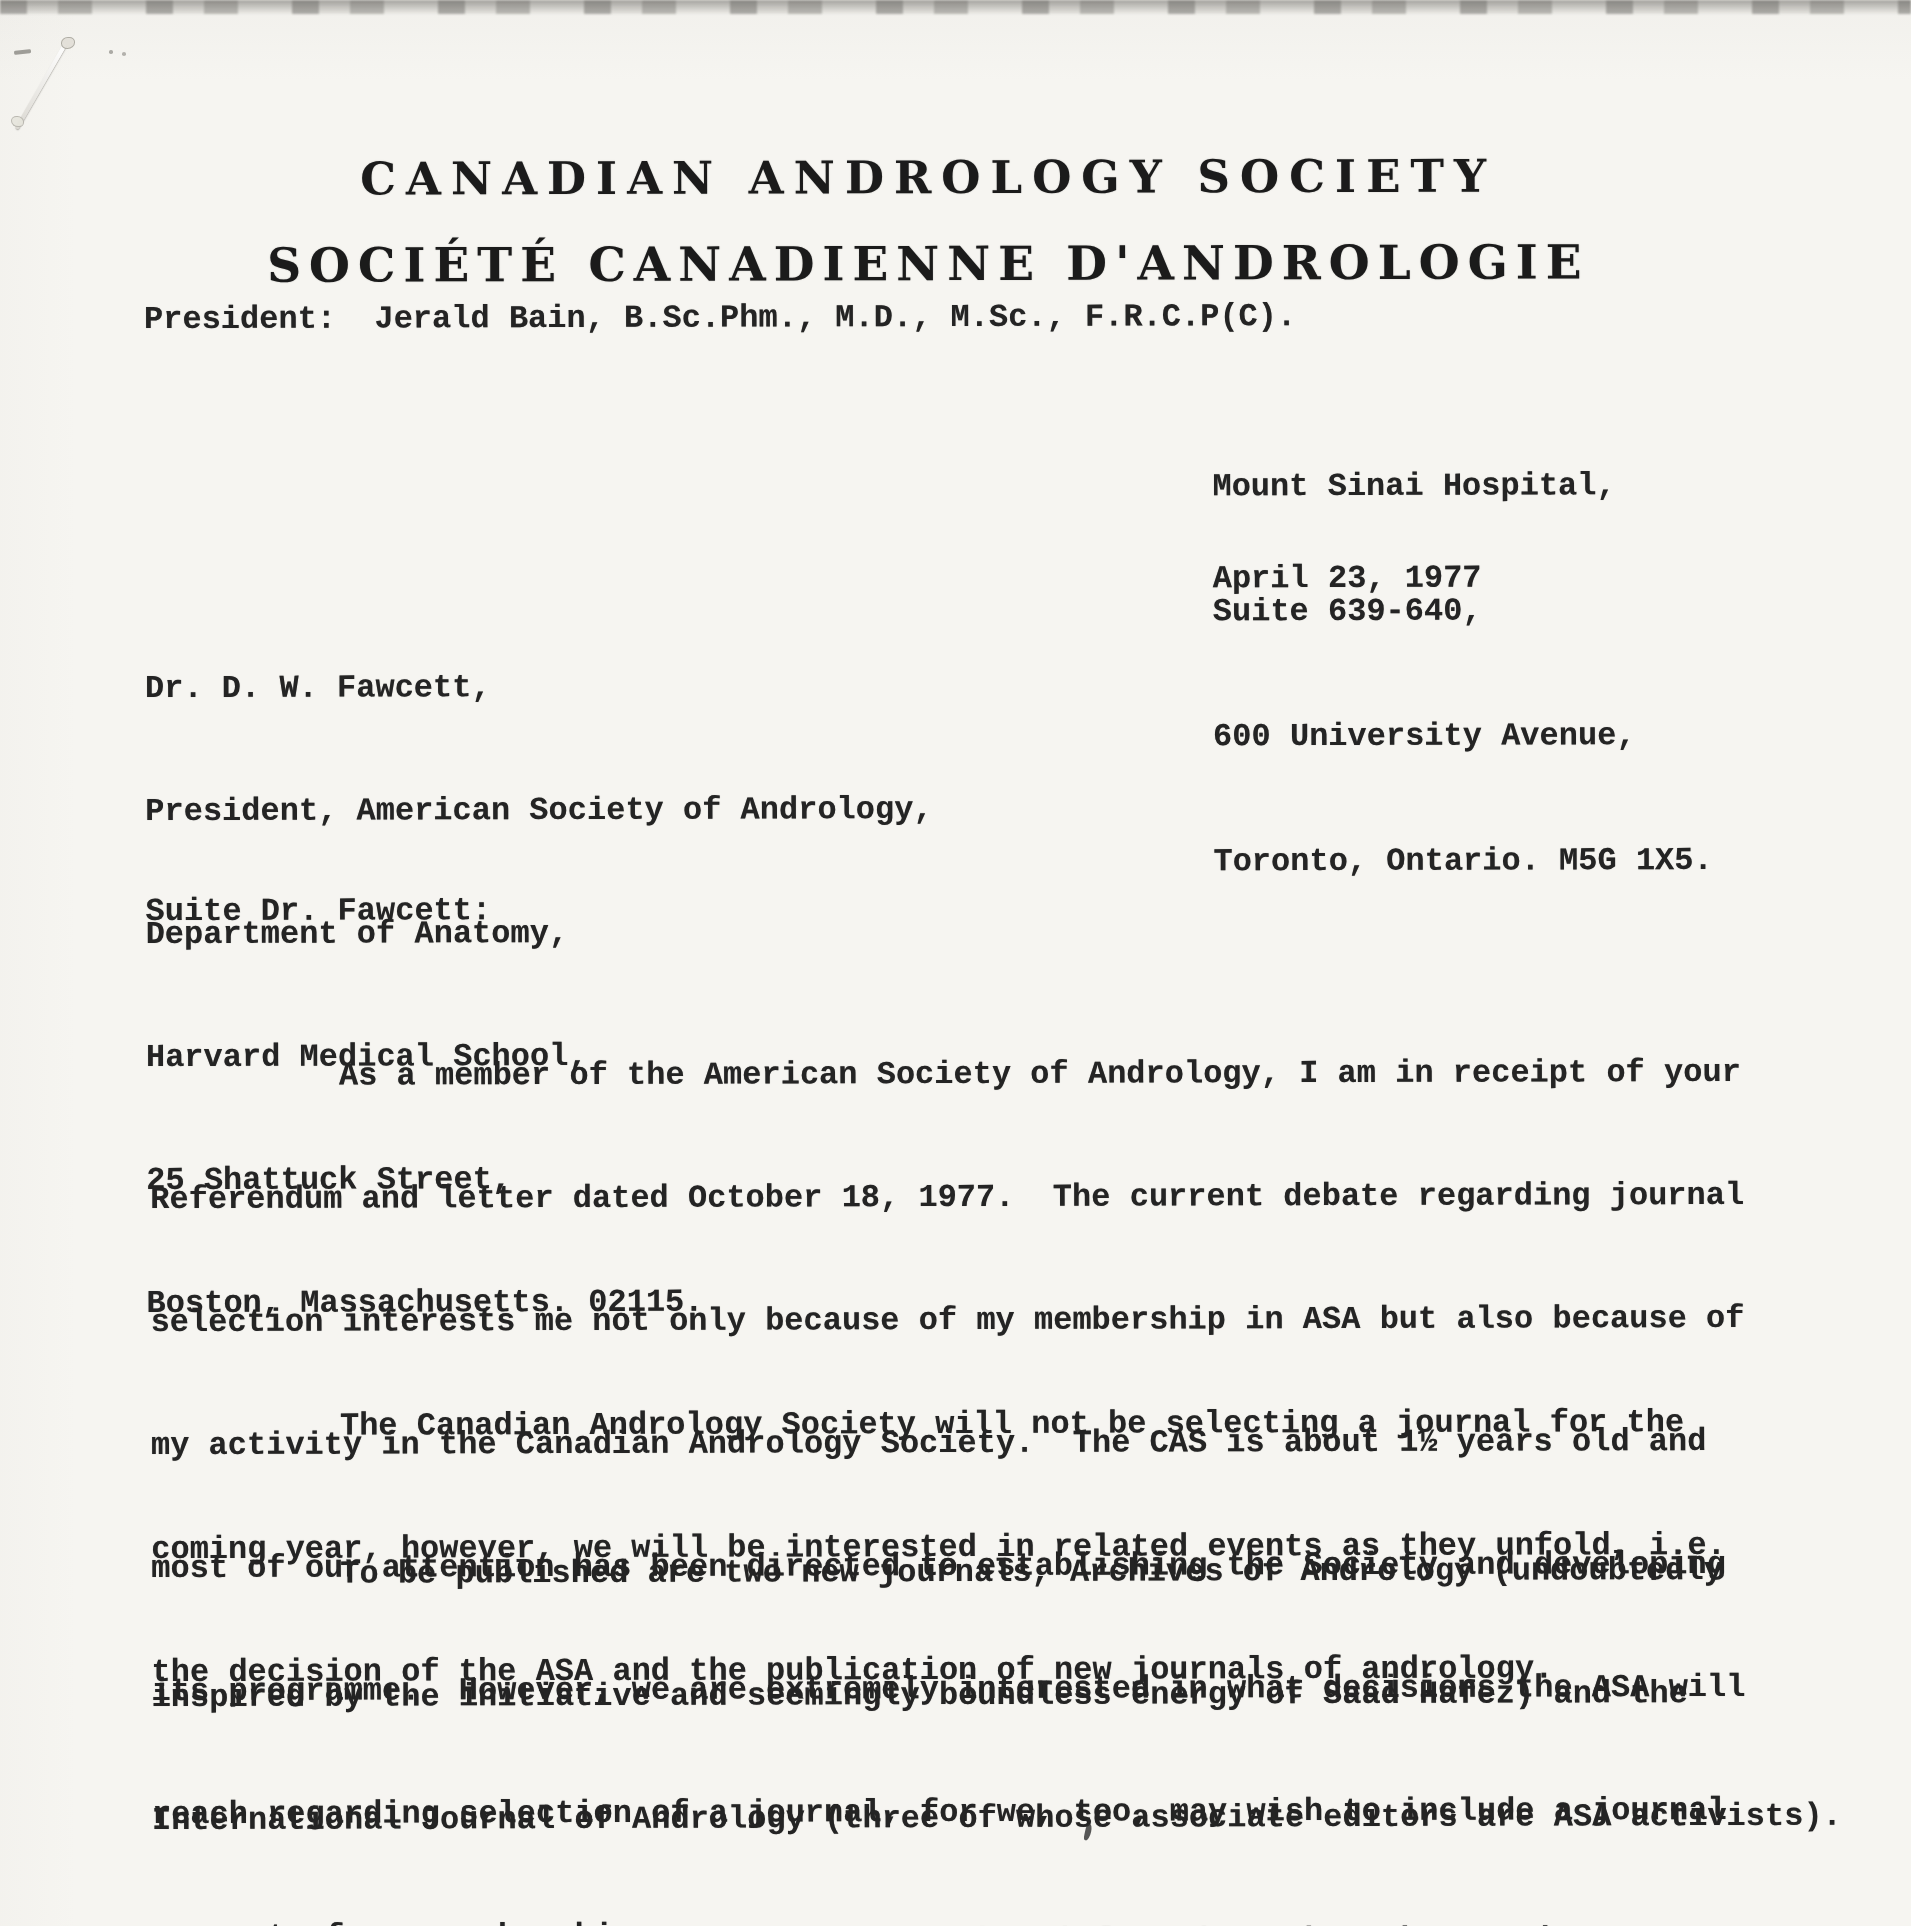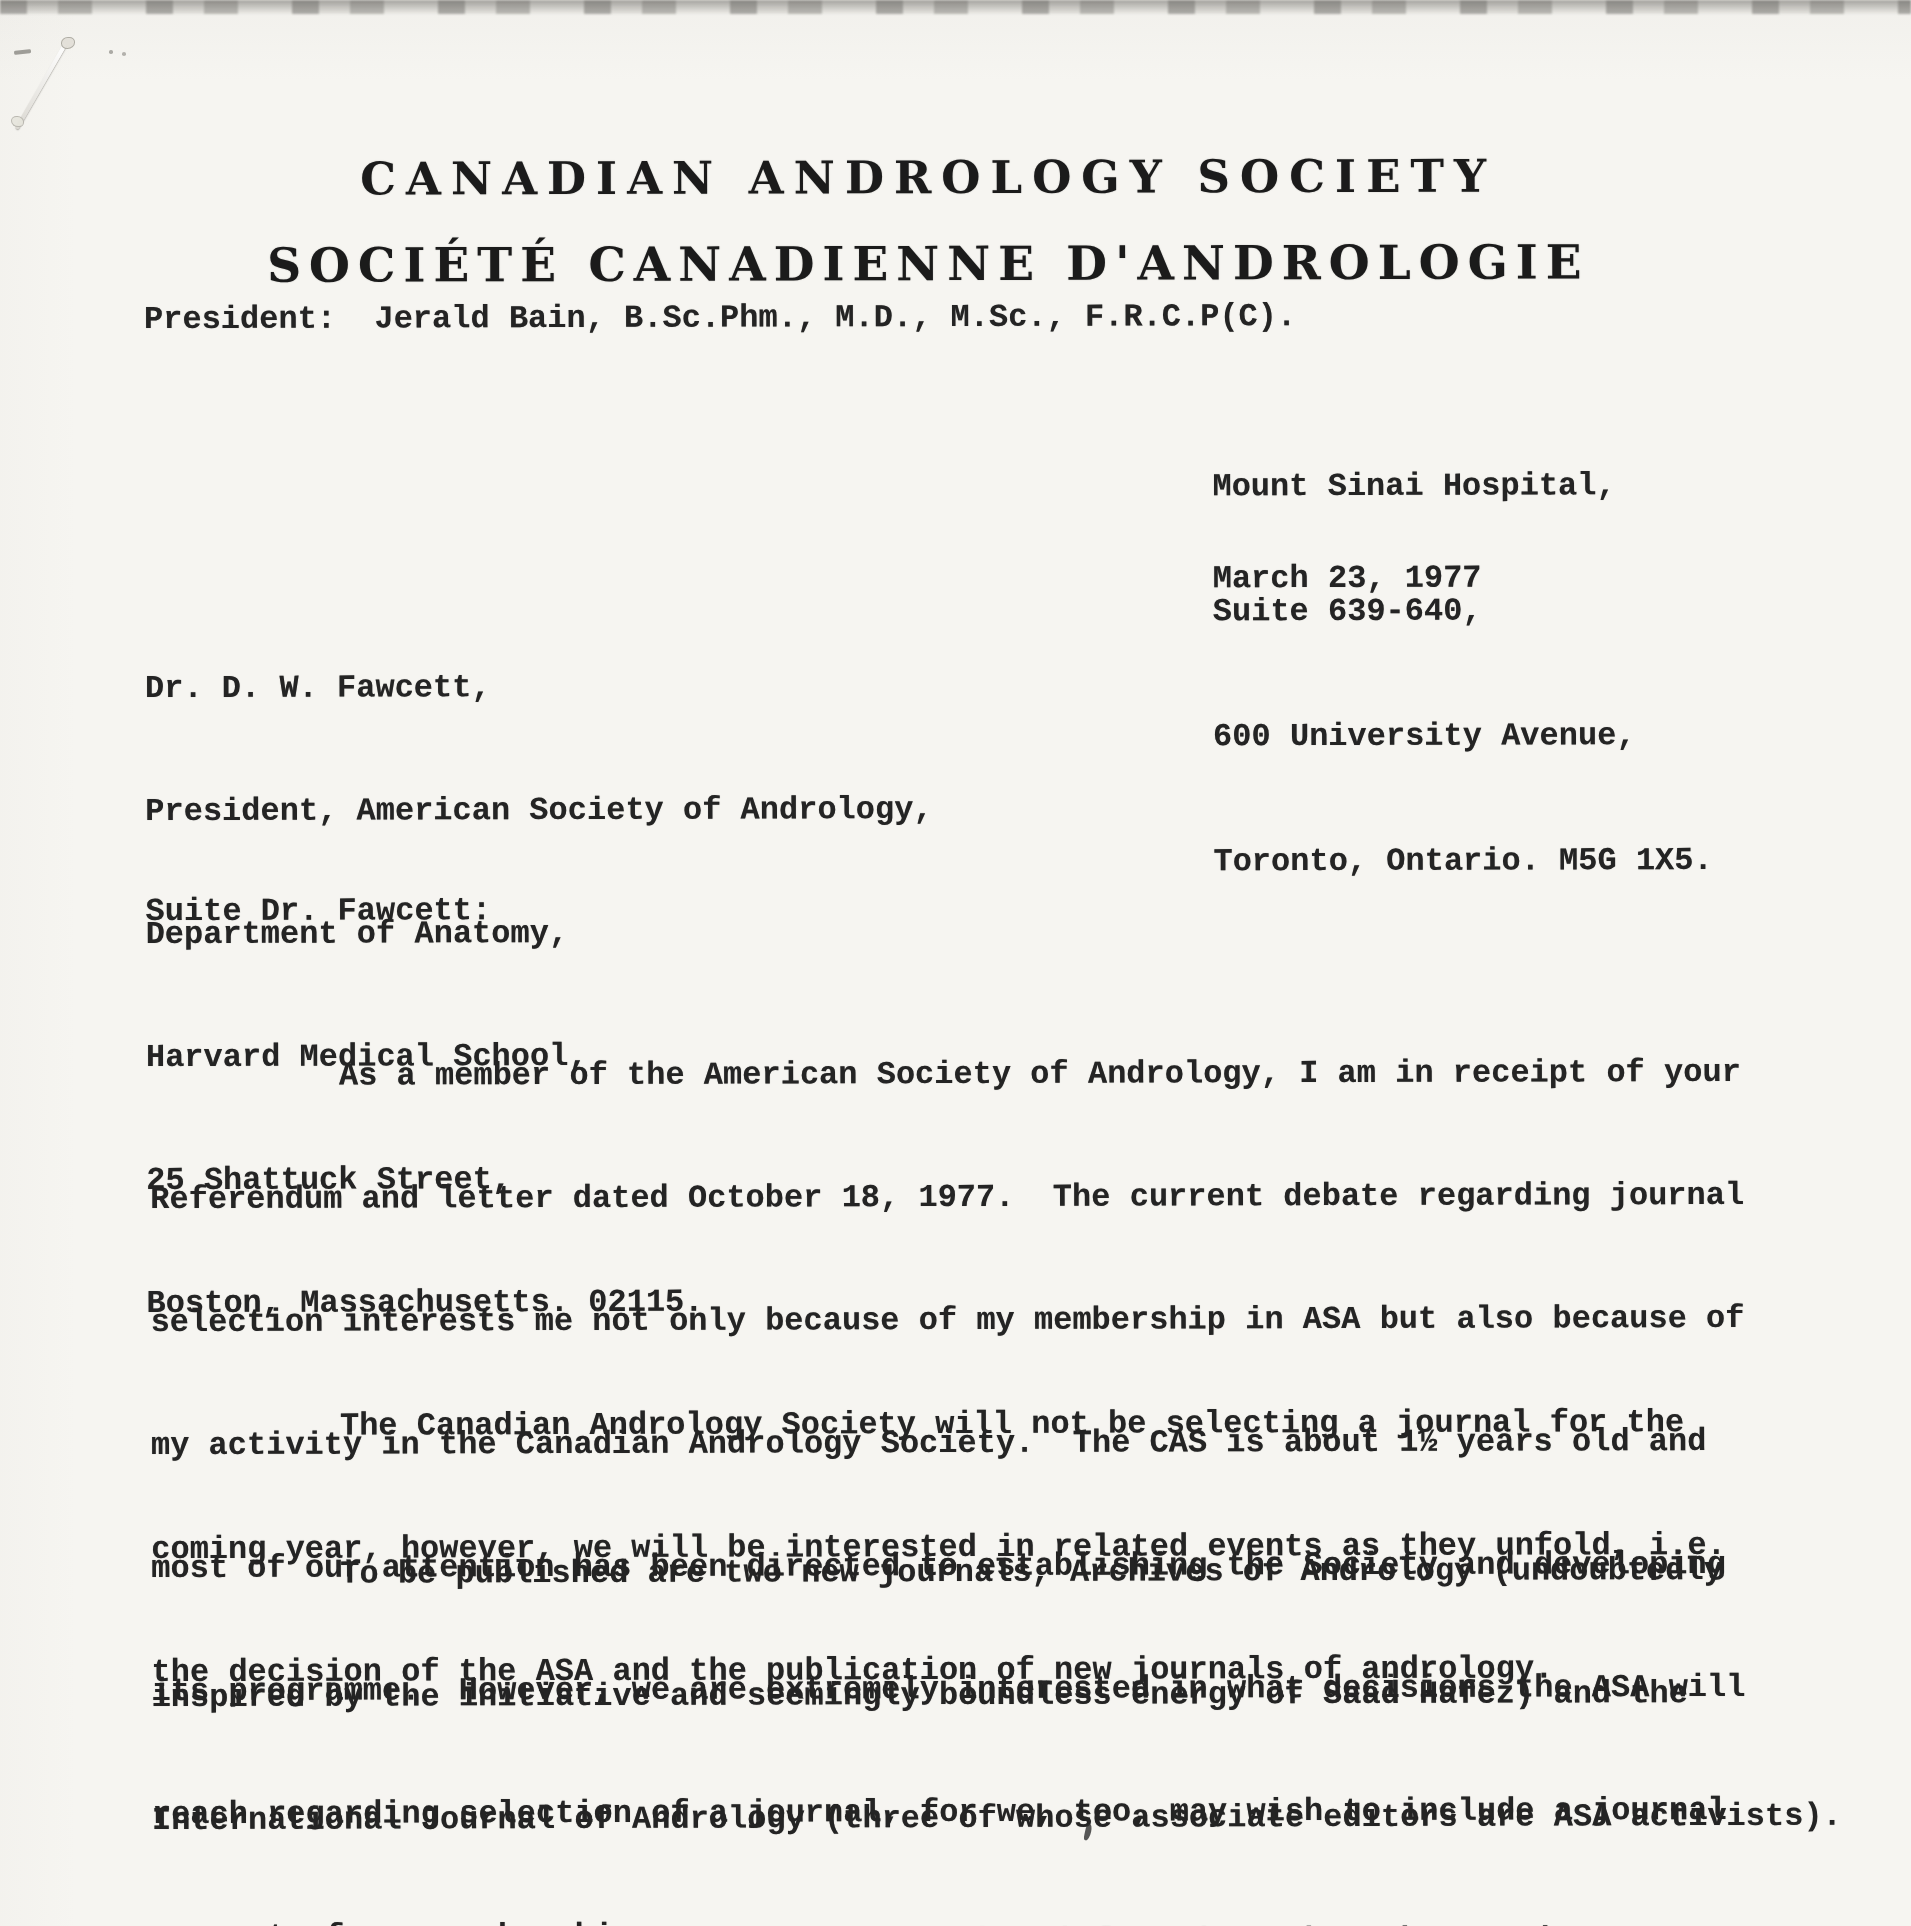--- a/index.html
+++ b/index.html
@@ -125,21 +125,21 @@
 
     <div class="typed president">President:  Jerald Bain, B.Sc.Phm., M.D., M.Sc., F.R.C.P(C).</div>
 
     <div class="typed sender">
       <div class="tline">Mount Sinai Hospital,</div>
       <div class="tline">Suite 639-640,</div>
       <div class="tline">600 University Avenue,</div>
       <div class="tline">Toronto, Ontario. M5G 1X5.</div>
     </div>
 
-    <div class="typed date-line">March 23, 1977</div>
+    <div class="typed date-line">April 23, 1977</div>
 
     <div class="typed recipient">
       <div class="tline">Dr. D. W. Fawcett,</div>
       <div class="tline">President, American Society of Andrology,</div>
       <div class="tline">Department of Anatomy,</div>
       <div class="tline">Harvard Medical School,</div>
       <div class="tline">25 Shattuck Street,</div>
       <div class="tline">Boston, Massachusetts. 02115.</div>
     </div>
 

